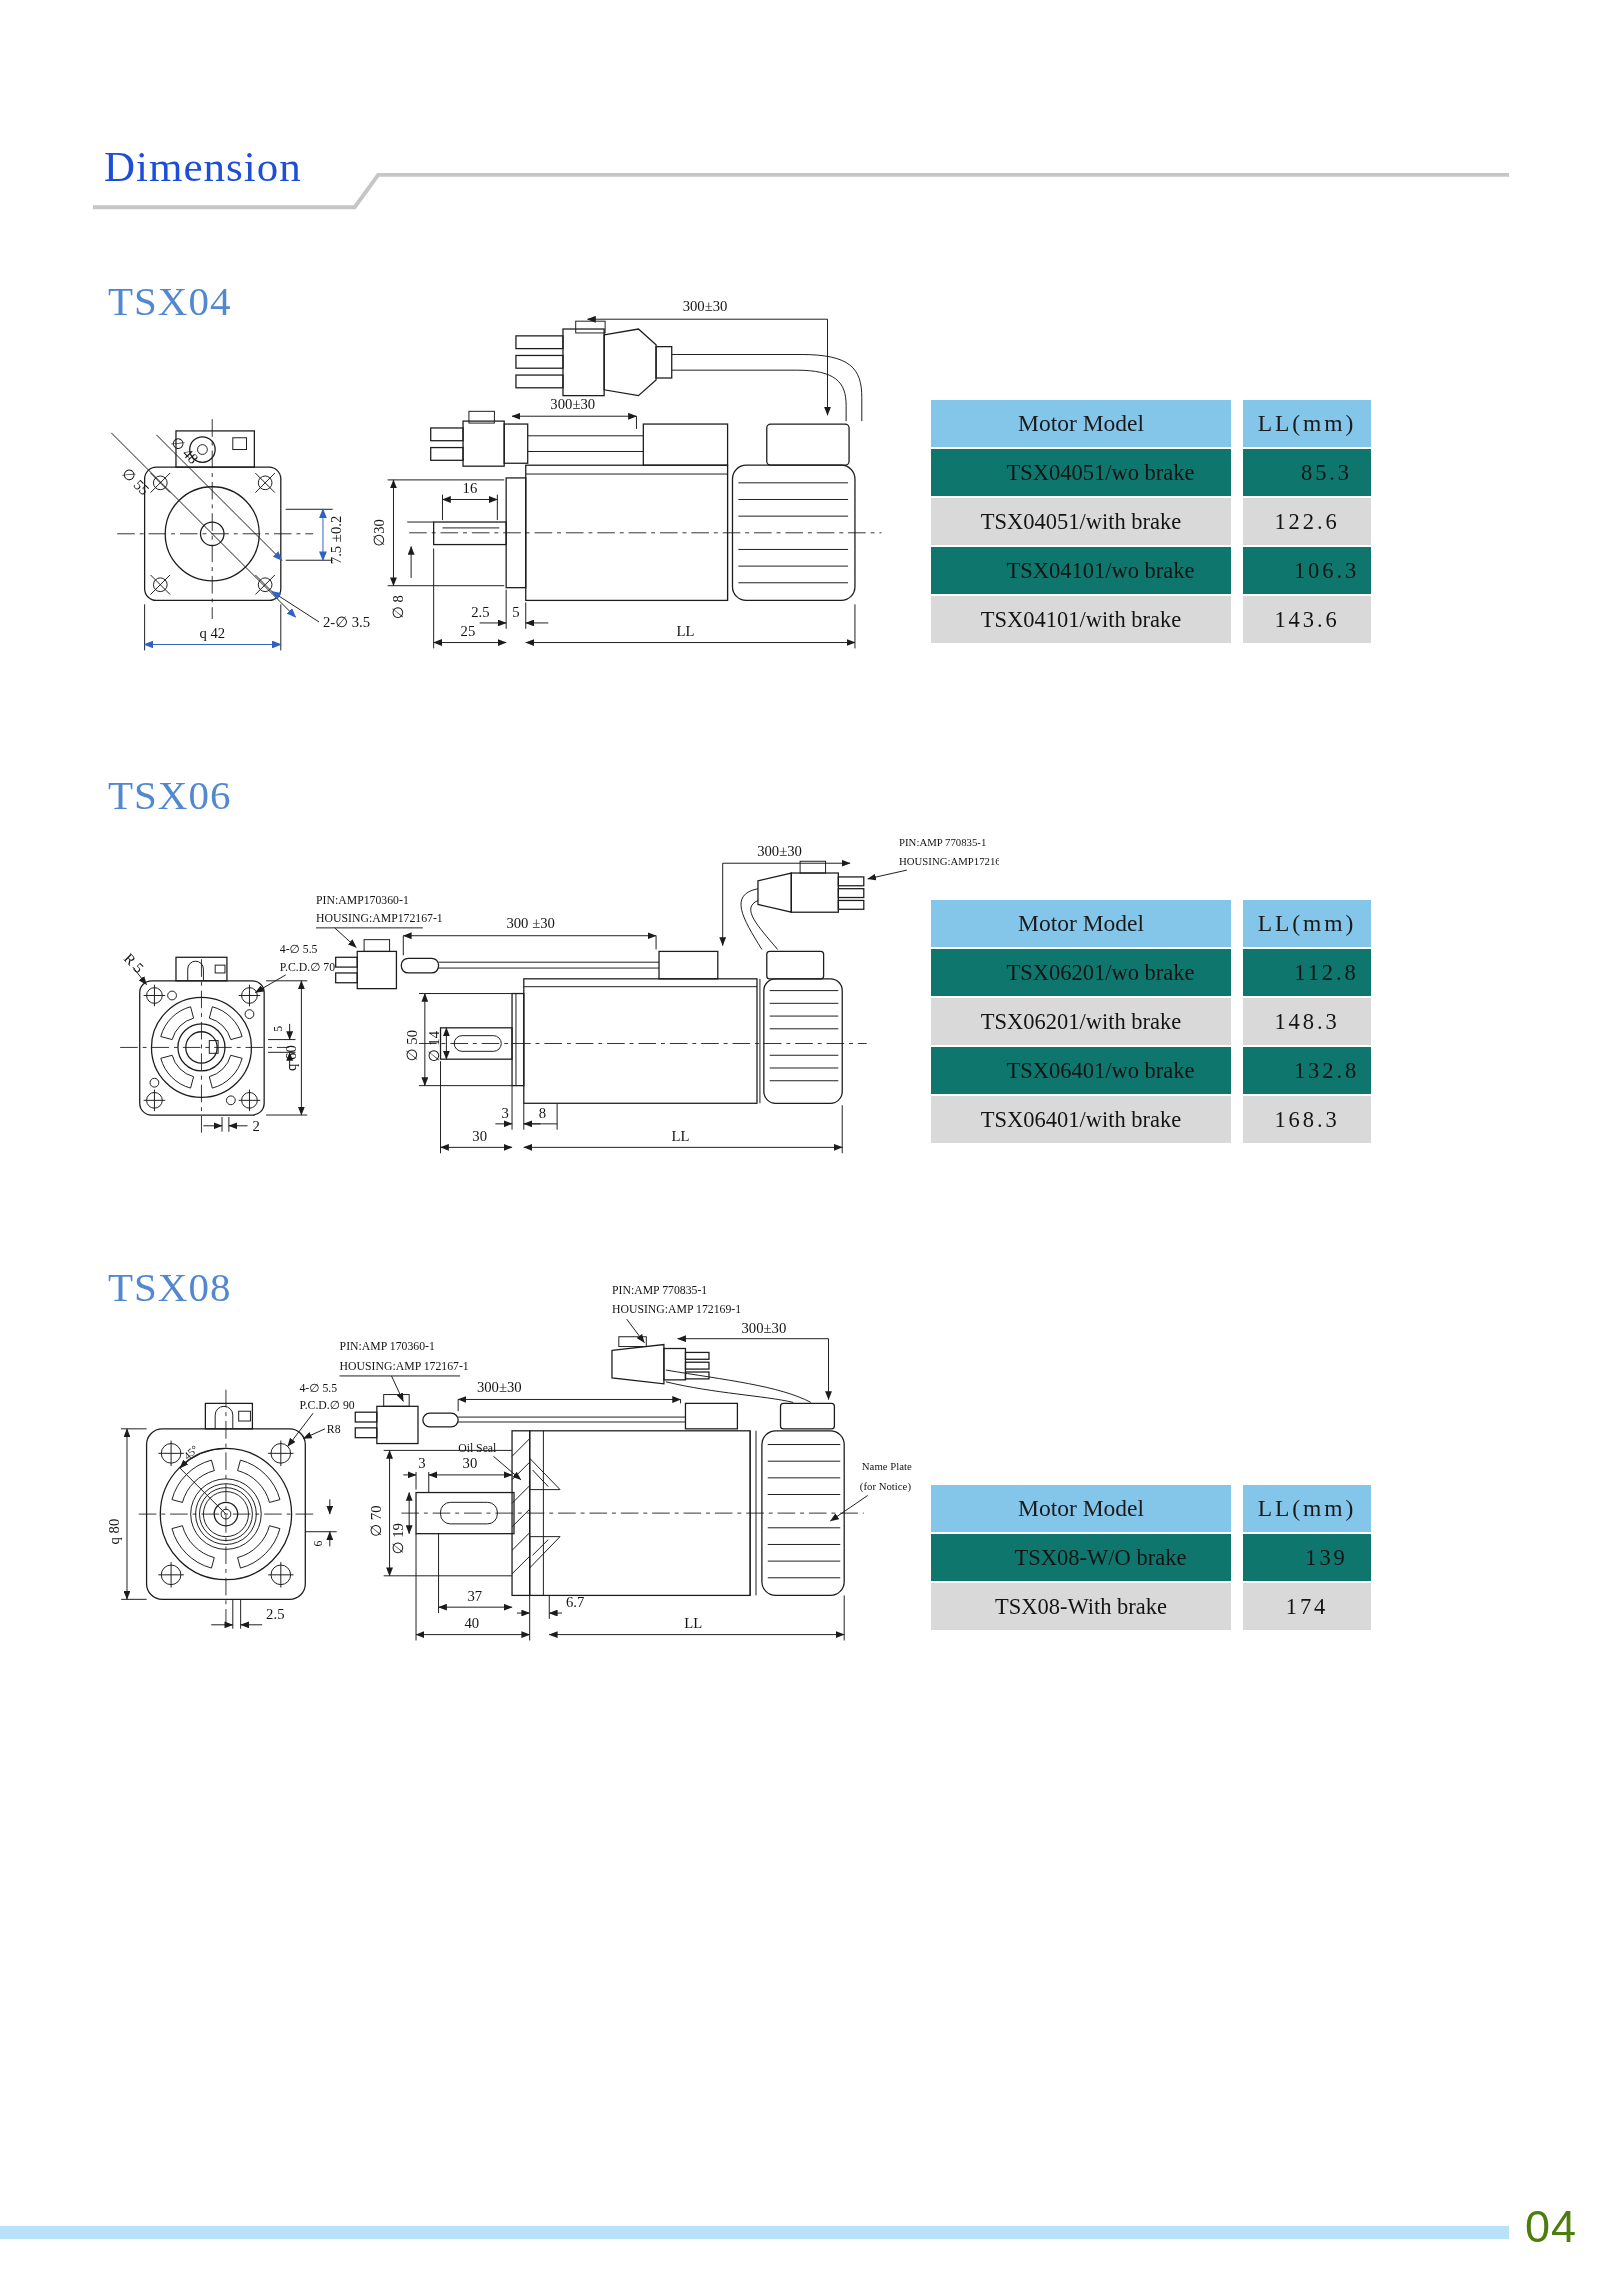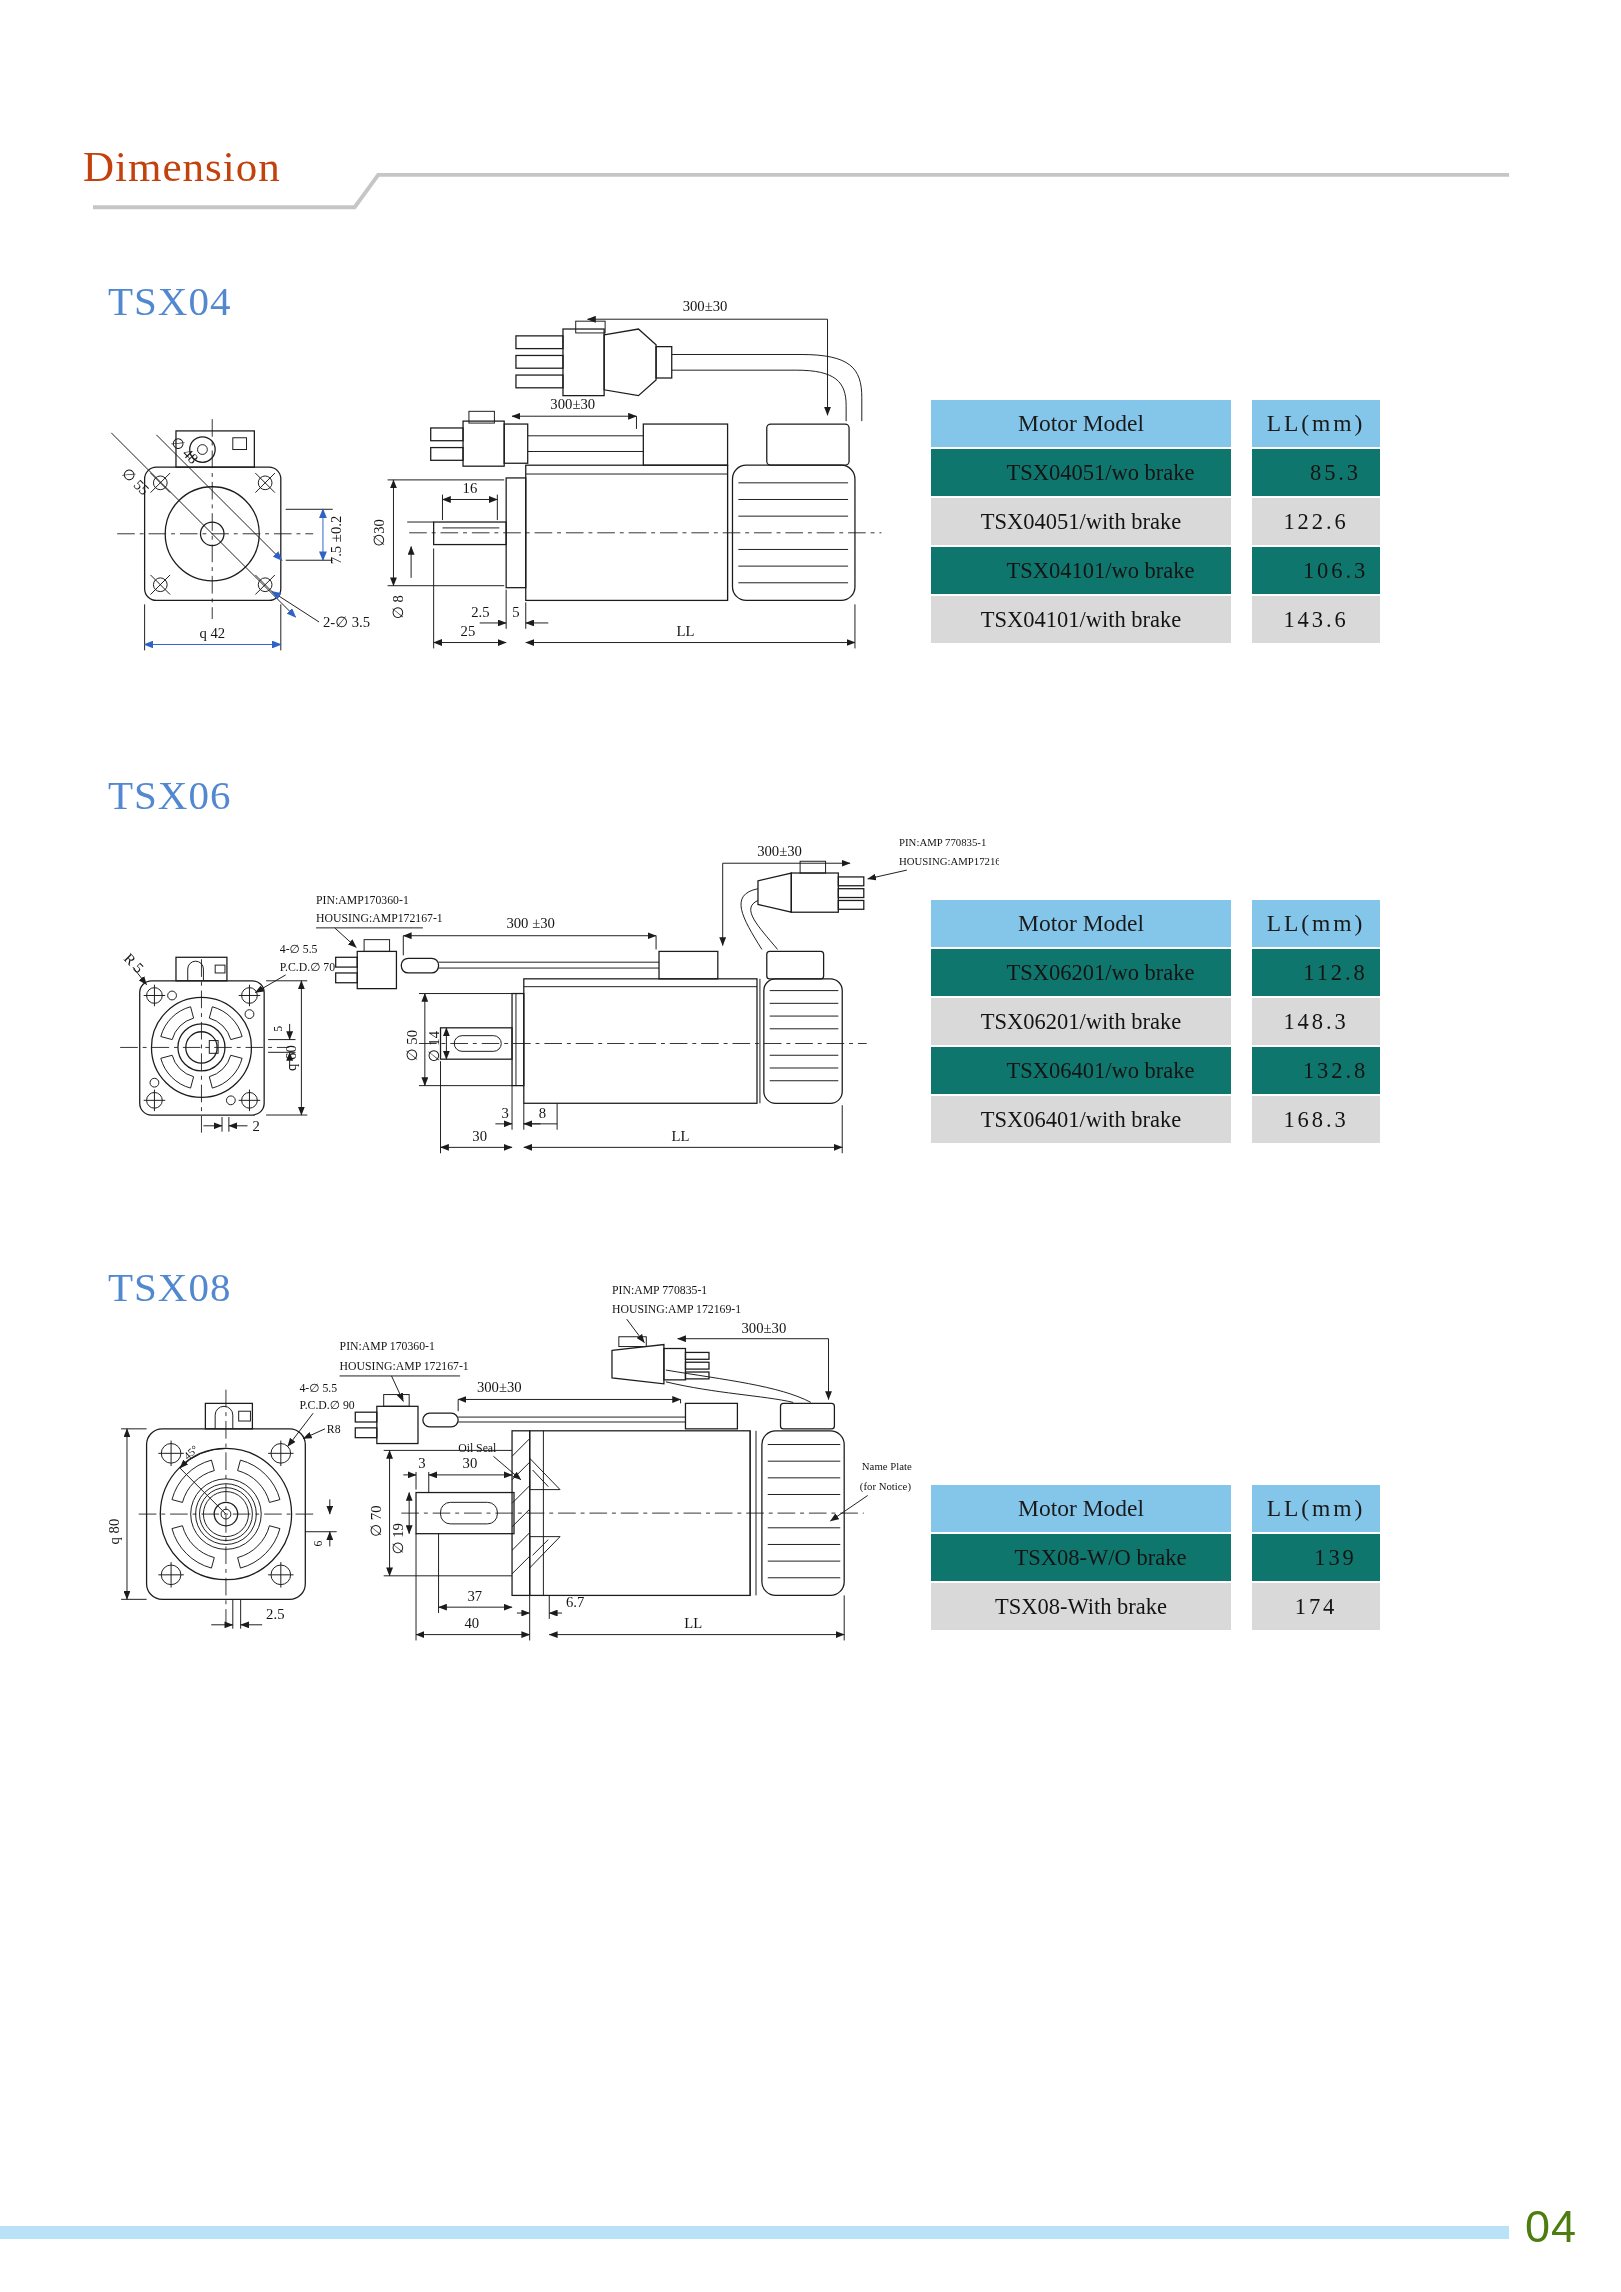--- a/index.html
+++ b/index.html
@@ -1,25 +1,25 @@
 <!DOCTYPE html>
 <html><head>
 <meta charset="utf-8">
 <style>
   html,body{margin:0;padding:0;}
   body{width:1621px;height:2293px;background:#ffffff;position:relative;overflow:hidden;
        font-family:"Liberation Serif",serif;color:#141414;}
   .abs{position:absolute;}
-  #page-title{left:83px;top:145px;font-size:43px;color:#c2410c;letter-spacing:1px;line-height:1;}
+  #page-title{left:104px;top:145px;font-size:43px;color:#1d4ed8;letter-spacing:1px;line-height:1;}
   .sec-title{font-size:41px;color:#5288cf;line-height:1;letter-spacing:1px;margin-left:15px;}
   #t04{left:931px;top:400px;}
   #t06{left:931px;top:900px;}
   #t08{left:931px;top:1485px;}
   .dim-table{position:absolute;display:grid;grid-template-columns:300px 128px;grid-auto-rows:47px;
-             gap:2px 21px;font-size:22.5px;}
+             gap:2px 12px;font-size:22.5px;}
   .dim-table>div{display:flex;align-items:center;justify-content:center;}
   .th{background:#84c5ea;color:#1a1a1a;font-size:23.5px;}
   .llh{letter-spacing:2.9px;}
   .light{background:#0f766e;padding-left:39px;}
   .dark{background:#d9d9d9;}
   .val{letter-spacing:2.9px;text-align:center;}
   #footer-bar{left:0;top:2226px;width:1509px;height:12.7px;background:#b9e1f7;}
   #page-number{left:1525px;top:2201px;font-family:"Liberation Sans",sans-serif;
                font-size:45px;color:#4d7c0f;letter-spacing:1px;}
   svg{position:absolute;}

